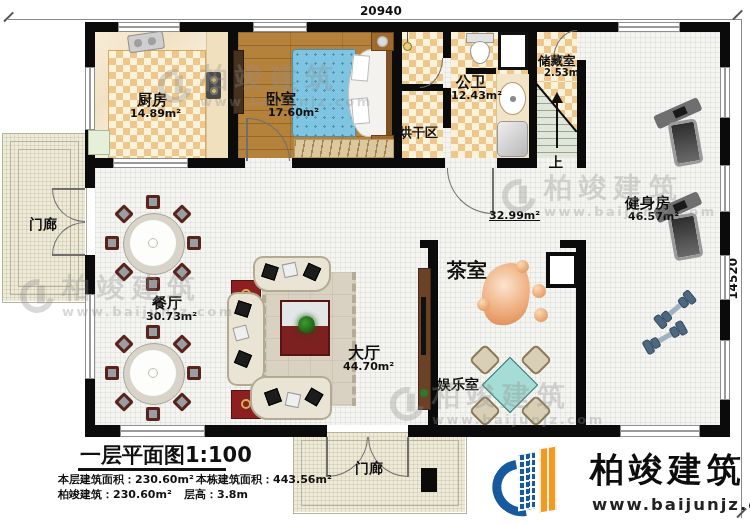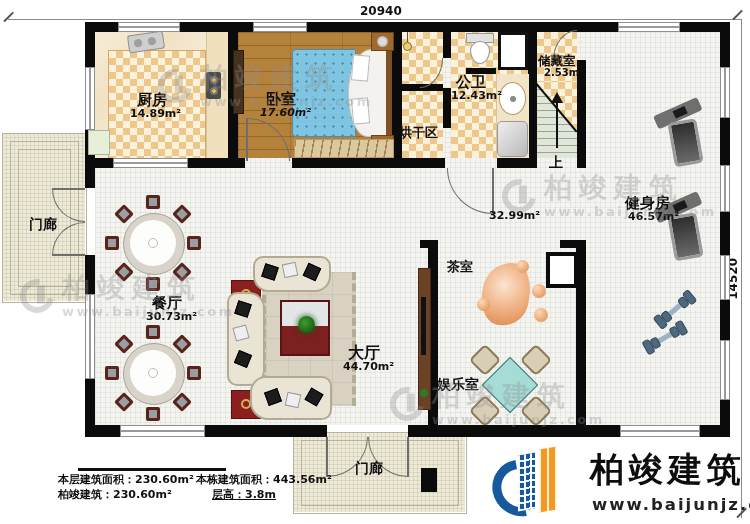--- a/index.html
+++ b/index.html
@@ -289,34 +289,34 @@
     <div class="mchair m0"></div>
     <div class="mchair m1"></div>
     <div class="mchair m2"></div>
     <div class="mchair m3"></div>
     <div class="abs" style="left:30px;top:30px;width:40px;height:40px;background:#a5dcd6;border:1.5px solid #3a7a74;transform:rotate(45deg);box-sizing:border-box;"></div>
   </div>
 
   <div class="lbl" style="left:137px;top:93px;font-size:15px;">厨房</div>
   <div class="area" style="left:130px;top:108px;">14.89m²</div>
   <div class="lbl" style="left:266px;top:92px;font-size:15px;">卧室</div>
-  <div class="area" style="left:260px;top:107px;font-style:italic;">17.60m²</div>
+  <div class="area" style="left:268px;top:107px;">17.60m²</div>
   <div class="lbl" style="left:456px;top:75px;font-size:15px;">公卫</div>
   <div class="area" style="left:451px;top:90px;">12.43m²</div>
   <div class="lbl" style="left:399px;top:126px;font-size:13px;">烘干区</div>
   <div class="lbl" style="left:538px;top:55px;font-size:12.5px;">储藏室</div>
   <div class="area" style="left:544px;top:68px;font-size:10px;">2.53m²</div>
   <div class="lbl" style="left:625px;top:196px;font-size:15px;">健身房</div>
   <div class="area" style="left:628px;top:211px;">46.57m²</div>
-  <div class="area" style="left:489px;top:210px;">32.99m²</div>
+  <div class="area" style="left:489px;top:210px;text-decoration:underline;">32.99m²</div>
   <div class="lbl" style="left:152px;top:296px;font-size:15px;">餐厅</div>
   <div class="area" style="left:146px;top:311px;">30.73m²</div>
   <div class="lbl" style="left:348px;top:345px;font-size:16px;">大厅</div>
   <div class="area" style="left:343px;top:361px;">44.70m²</div>
-  <div class="lbl" style="left:447px;top:260px;font-size:13px;">茶室</div>
+  <div class="lbl" style="left:447px;top:260px;font-size:20px;">茶室</div>
   <div class="lbl" style="left:437px;top:377px;font-size:14px;">娱乐室</div>
   <div class="lbl" style="left:29px;top:217px;font-size:14px;">门廊</div>
   <div class="lbl" style="left:355px;top:461px;font-size:14px;">门廊</div>
 
   <div class="wm" style="left:158px;top:64px;">
     <div class="wm-ic"></div>
     <div>
         <div class="wm-t1">柏竣建筑</div>
          <div class="wm-t2">www.baijunjz.com</div>
       </div>
@@ -336,25 +336,26 @@
       </div>
   </div>
   <div class="wm" style="left:390px;top:382px;">
     <div class="wm-ic"></div>
     <div>
         <div class="wm-t1">柏竣建筑</div>
          <div class="wm-t2">www.baijunjz.com</div>
       </div>
   </div>
 
+  <div class="lbl" style="left:80px;top:445px;font-size:21px;">一层平面图1:100</div>
   <div class="abs" style="left:78px;top:468px;width:148px;height:2.5px;background:#111;"></div>
   <div class="lbl" style="left:58px;top:474px;font-size:11px;">本层建筑面积：230.60m²</div>
   <div class="lbl" style="left:196px;top:474px;font-size:11px;">本栋建筑面积：443.56m²</div>
   <div class="lbl" style="left:58px;top:489px;font-size:11px;">柏竣建筑：230.60m²</div>
-  <div class="lbl" style="left:212px;top:489px;font-size:11px;text-decoration:underline;">层高：3.8m</div>
+  <div class="lbl" style="left:184px;top:489px;font-size:11px;">层高：3.8m</div>
 
   <div class="abs" style="left:492px;top:444px;width:250px;height:76px;">
     <div class="abs" style="left:0;top:16px;width:58px;height:56px;border:9px solid #17599f;border-top-color:transparent;border-right-color:transparent;border-radius:50%;transform:rotate(35deg);box-sizing:border-box;"></div>
     <div class="abs" style="left:26px;top:10px;width:17px;height:56px;background:#17599f;transform:skewY(-10deg);background-image:repeating-linear-gradient(0deg,rgba(255,255,255,.95) 0 2px,transparent 2px 7px),repeating-linear-gradient(90deg,rgba(255,255,255,.95) 0 2px,transparent 2px 6px);background-blend-mode:lighten;"></div>
     <div class="abs" style="left:47px;top:4px;width:18px;height:63px;background:#f29a1f;transform:skewY(-10deg);background-image:repeating-linear-gradient(90deg,rgba(255,255,255,.85) 0 2px,transparent 2px 8px);"></div>
     <div class="lbl" style="left:98px;top:8px;font-size:34px;letter-spacing:5px;color:#0d0d0d;">柏竣建筑</div>
     <div class="lbl" style="left:100px;top:53px;font-size:16.5px;letter-spacing:2px;color:#222;">www.baijunjz.com</div>
   </div>
 
 </div>

